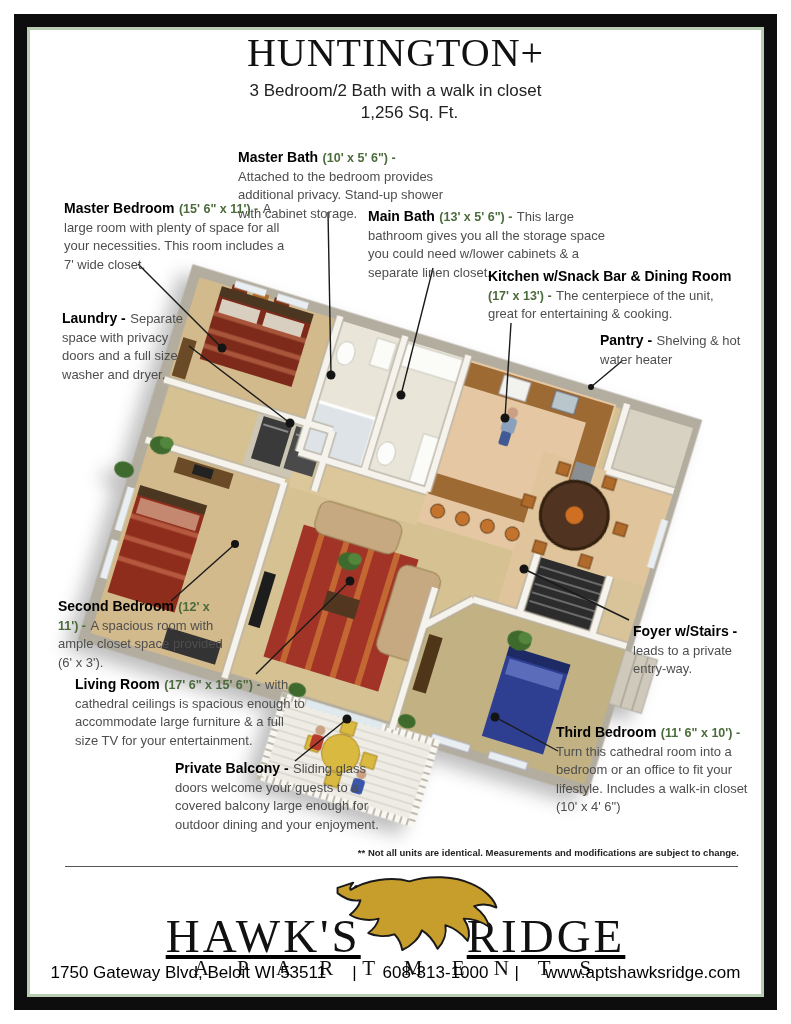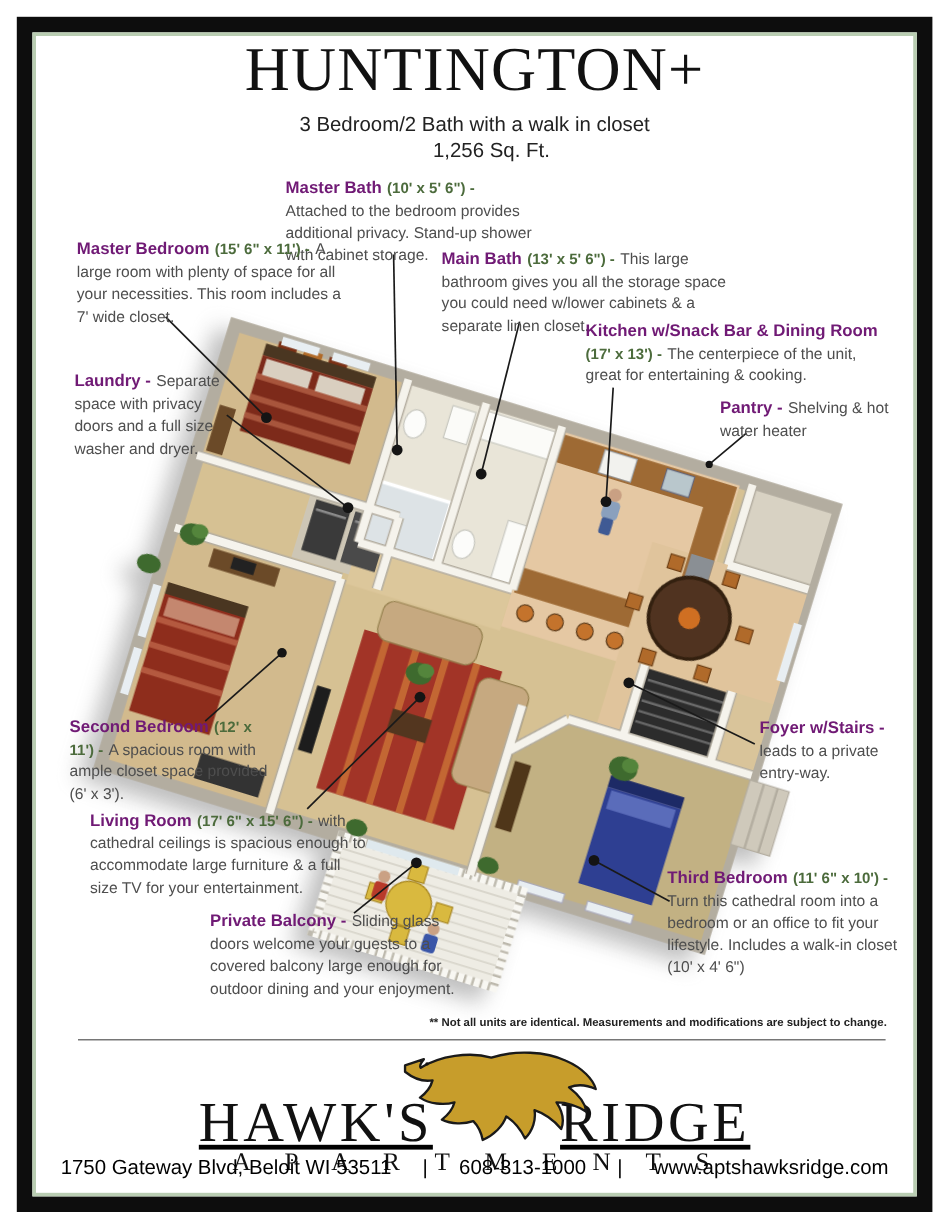--- a/index.html
+++ b/index.html
@@ -2,26 +2,26 @@
 <html><head>
 <meta charset="utf-8">
 <style>
   html,body{margin:0;padding:0;background:#fff;}
   .page{position:relative;width:791px;height:1024px;background:#ffffff;overflow:hidden;
         font-family:"Liberation Sans",sans-serif;}
   .frame{position:absolute;inset:14px;border:13px solid #0d0d0d;pointer-events:none;z-index:10;}
   .frame-inner{position:absolute;inset:0;border:3px solid #b9cdb2;}
   
   .header{position:absolute;left:0;right:0;top:32px;text-align:center;z-index:4;}
-  .title{font-family:"Liberation Serif",serif;font-size:52px;color:#111;letter-spacing:1px;line-height:1.05;}
+  .title{font-family:"Liberation Serif",serif;font-size:40px;color:#111;letter-spacing:1px;line-height:1.05;}
   .subtitle{font-size:17px;color:#222;margin-top:6px;line-height:1.25;text-align:center;}
   .sqft{font-size:17px;color:#222;margin-top:2px;margin-left:28px;}
   
   .label{position:absolute;z-index:3;line-height:1.16;}
-  .lh{color:#701a75;font-weight:bold;font-size:14px;}
+  .lh{color:#000000;font-weight:bold;font-size:14px;}
   .ld{color:#4c6b3c;font-weight:bold;font-size:12.5px;}
   .lb{color:#4e4e4e;font-size:13px;}
   
   .plan-wrap{position:absolute;left:110px;top:310px;width:560px;height:500px;z-index:1;
              transform:rotate(17deg);transform-origin:280px 220px;}
   .plan-svg{overflow:visible;filter:drop-shadow(-10px 12px 9px rgba(110,110,110,.45));}
   .overlay{position:absolute;left:0;top:0;width:791px;height:1024px;z-index:2;pointer-events:none;}
   
   .disclaimer{position:absolute;right:52px;top:847px;font-size:9.5px;font-weight:bold;color:#222;z-index:4;}
   .rule{position:absolute;left:65px;width:673px;height:1px;background:#555;z-index:4;}
@@ -282,21 +282,21 @@
   </div>
   <div class="label" style="left:75px;top:675px;width:235px">
     <span class="lh">Living Room</span>
     <span class="ld">(17' 6" x 15' 6") -</span>
     <span class="lb">with cathedral ceilings is spacious enough to accommodate large furniture &amp; a full size TV for your entertainment.</span>
   </div>
   <div class="label" style="left:175px;top:759px;width:220px">
     <span class="lh">Private Balcony -</span>
     <span class="lb">Sliding glass doors welcome your guests to a covered balcony large enough for outdoor dining and your enjoyment.</span>
   </div>
-  <div class="label" style="left:633px;top:598px;width:135px">
+  <div class="label" style="left:633px;top:622px;width:135px">
     <span class="lh">Foyer w/Stairs -</span>
     <span class="lb">leads to a private entry-way.</span>
   </div>
   <div class="label" style="left:556px;top:723px;width:205px">
     <span class="lh">Third Bedroom</span>
     <span class="ld">(11' 6" x 10') -</span>
     <span class="lb">Turn this cathedral room into a bedroom or an office to fit your lifestyle. Includes a walk-in closet (10' x 4' 6")</span>
   </div>
 
   <div class="disclaimer">** Not all units are identical. Measurements and modifications are subject to change.</div>

